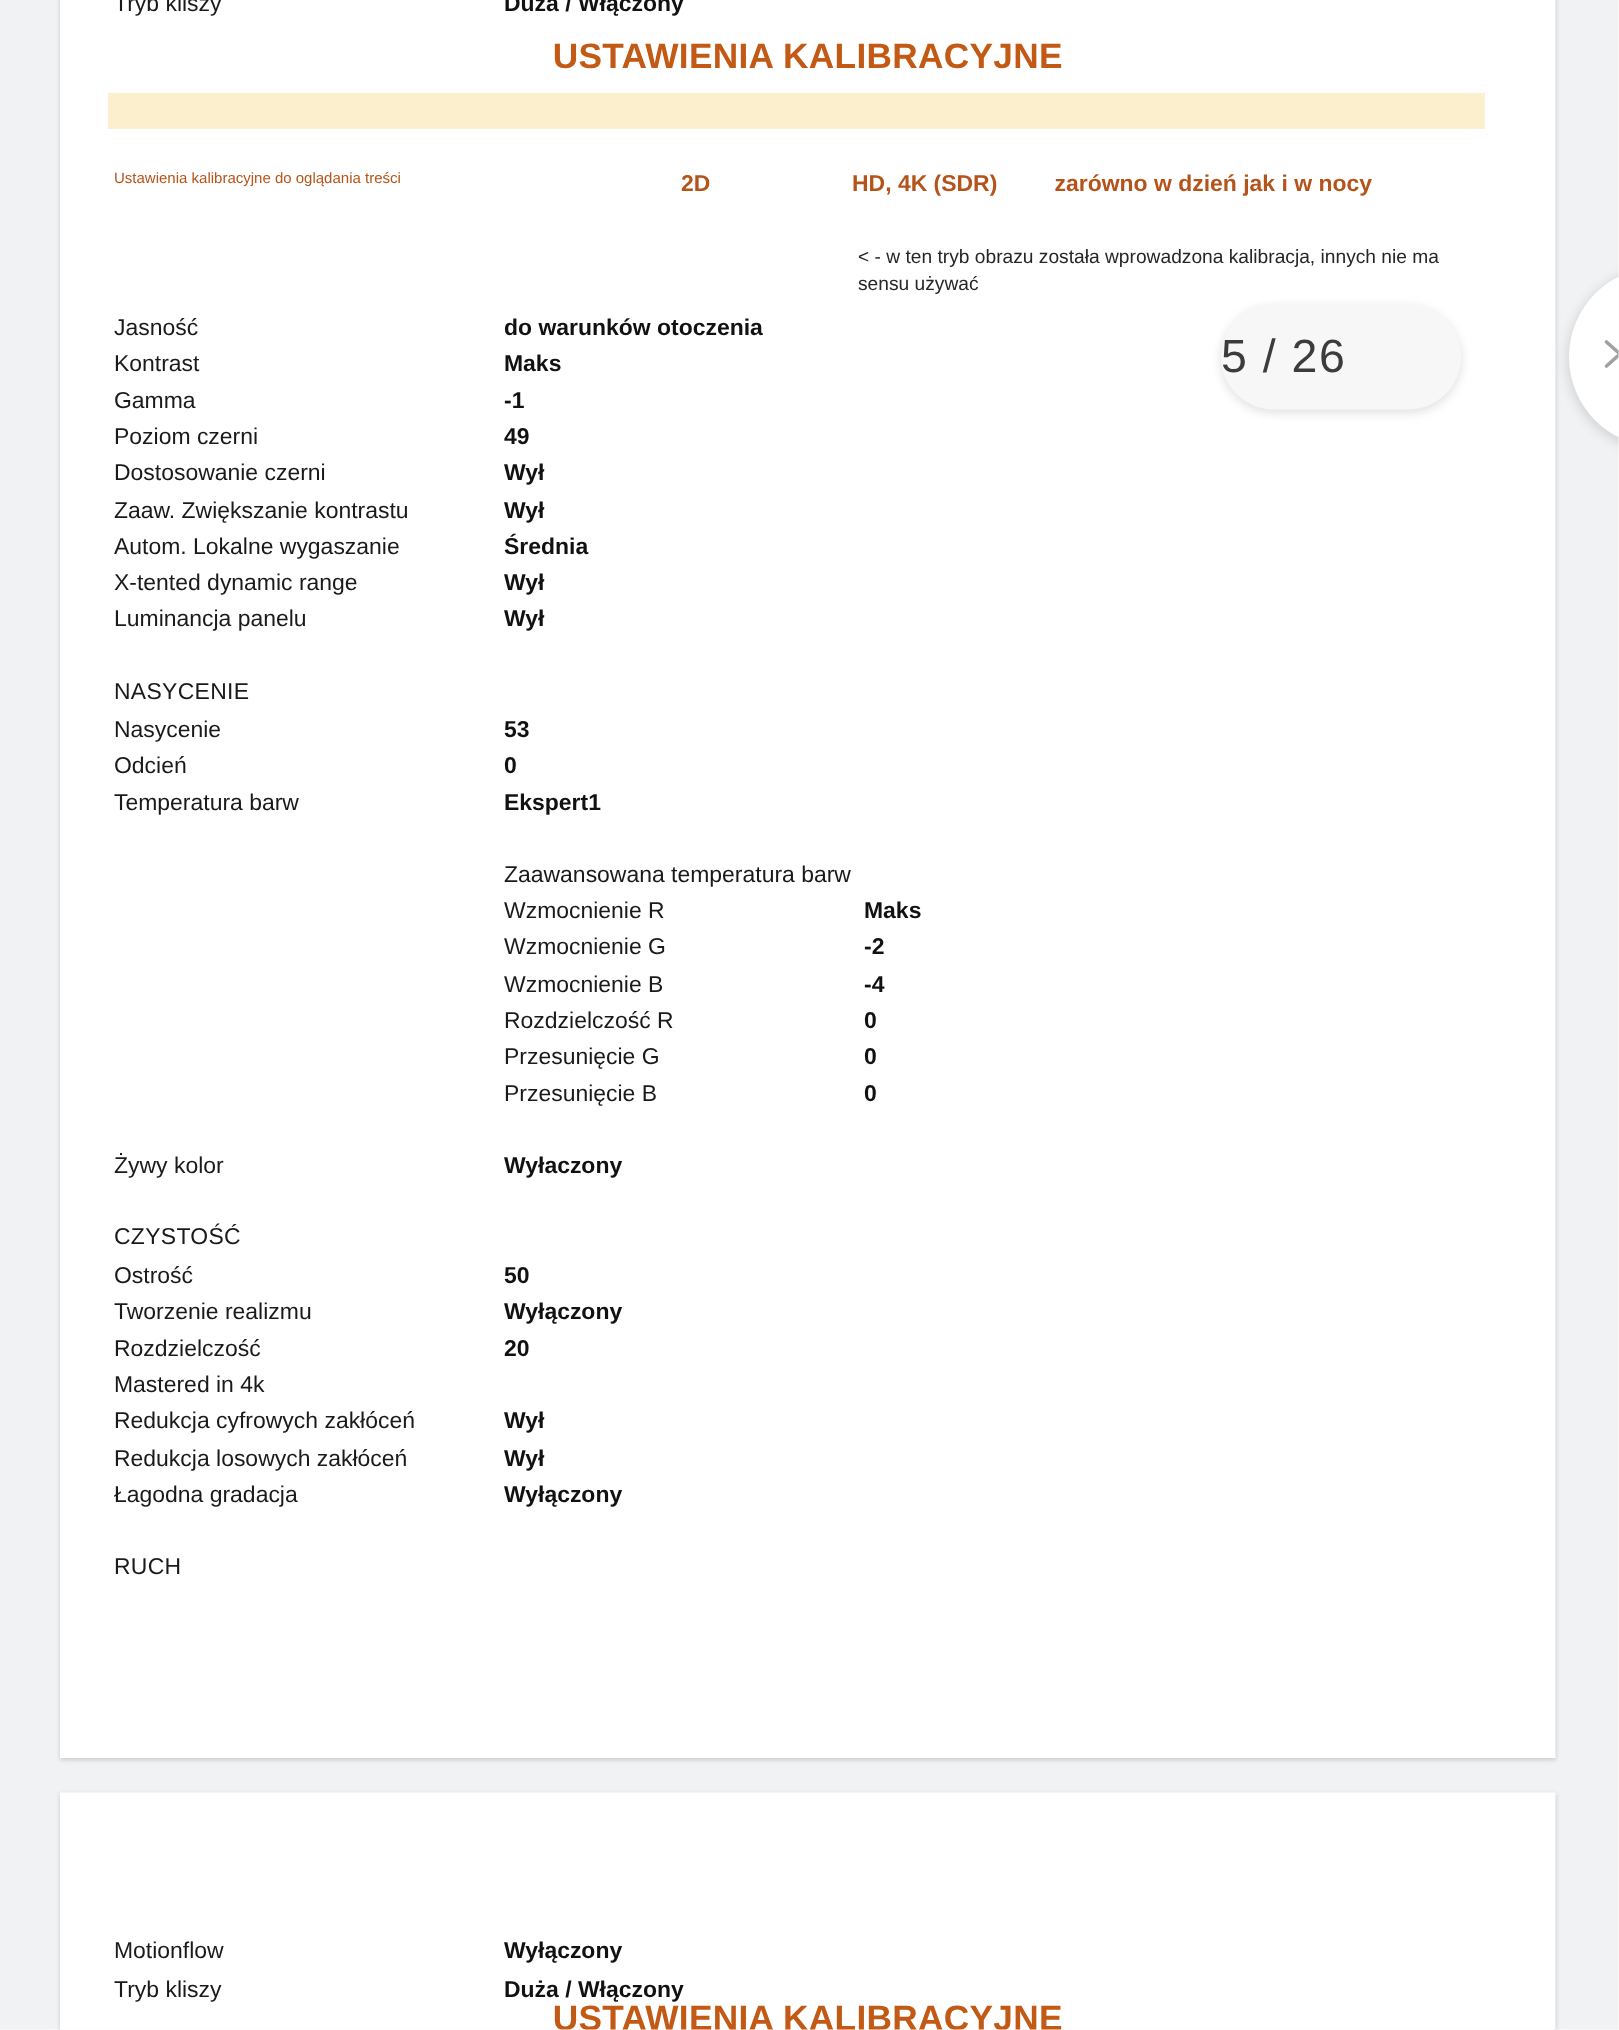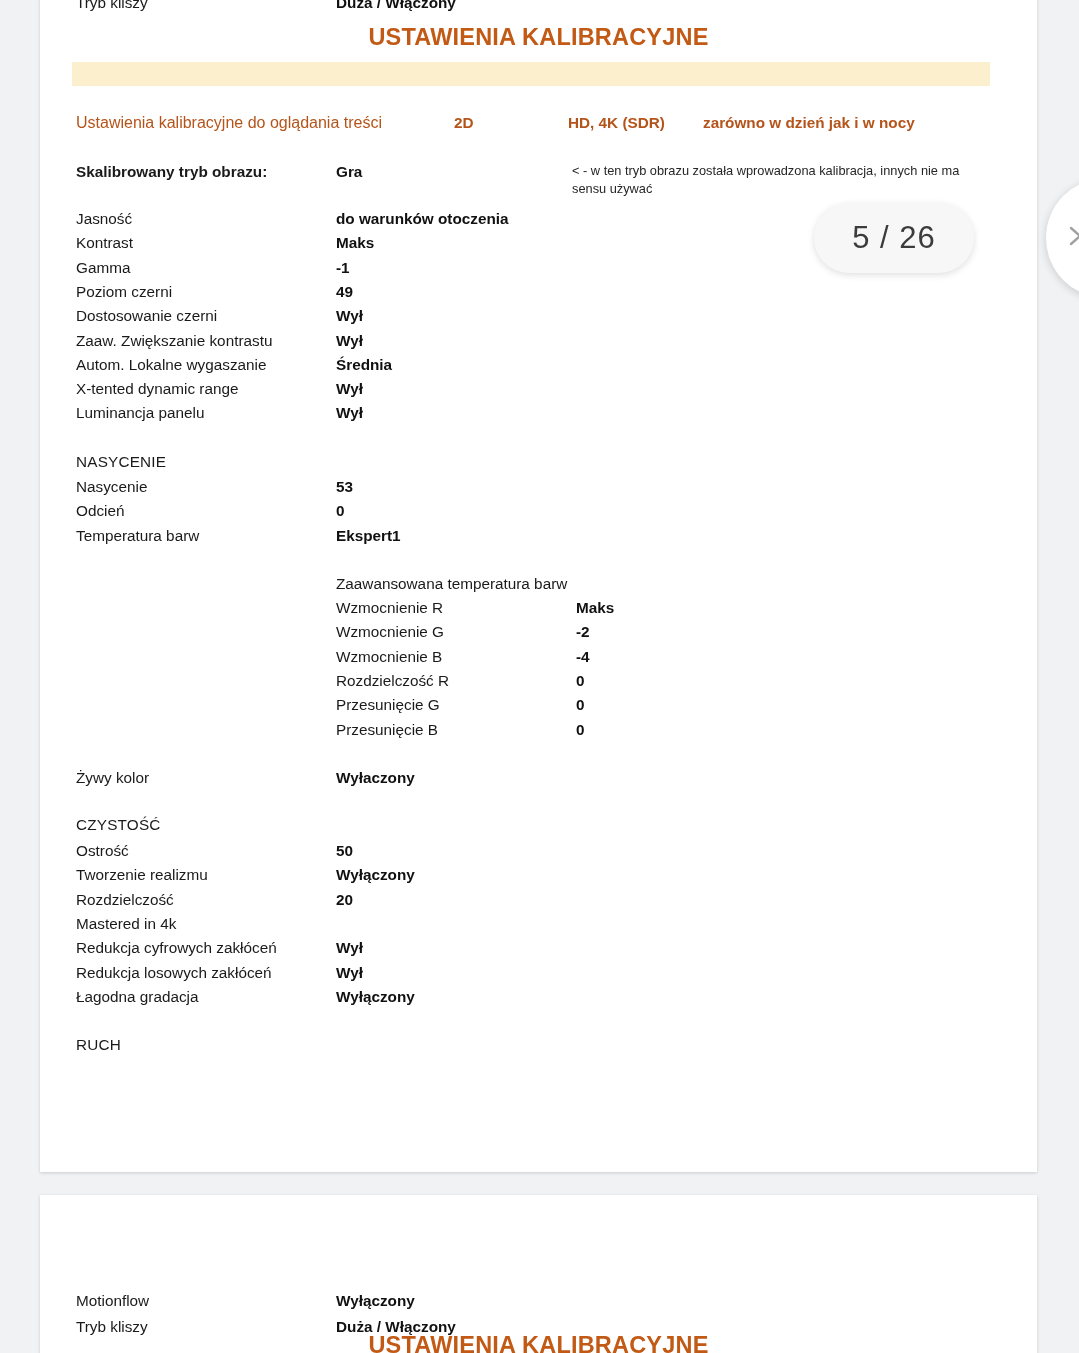--- a/index.html
+++ b/index.html
@@ -34,40 +34,40 @@
   .lbl{
     position:absolute;color:#1a1a1a;font-size:15.3px;white-space:nowrap;
   }
   .val{
     position:absolute;color:#111111;font-size:15.3px;font-weight:bold;white-space:nowrap;
   }
   .lbl.bold{font-weight:bold;}
   .lbl.sec{letter-spacing:.2px;}
 
   .hdr-row{position:absolute;left:0;width:100%;height:24px;}
-  .hdr-lbl{position:absolute;color:#b5541a;font-size:16px;white-space:nowrap;}
+  .hdr-lbl{position:absolute;color:#b5541a;font-size:10px;white-space:nowrap;}
   .hdr-val{position:absolute;color:#b5541a;font-size:15.3px;font-weight:bold;white-space:nowrap;}
 
   .note{
     position:absolute;color:#262626;font-size:12.8px;line-height:18px;
     width:420px;
   }
 
   
   .c-label{left:36px;}
   .c-value{left:296px;}
   .c-sub-label{left:296px;}
   .c-sub-value{left:536px;}
 
   
   .page-badge{
     position:absolute;left:814px;top:203px;width:160px;height:70px;
     border-radius:35px;background:#f7f7f8;
     box-shadow:0 2px 7px rgba(0,0,0,.13);
-    display:flex;align-items:center;justify-content:center;
+    display:flex;align-items:center;justify-content:flex-start;
     color:#3c3c3c;font-size:31px;letter-spacing:1px;
   }
   .next-btn{
     position:absolute;left:1046px;top:178px;width:120px;height:120px;
     border-radius:60px;background:#ffffff;
     box-shadow:0 2px 9px rgba(0,0,0,.16);
     display:flex;align-items:center;justify-content:center;
   }
   .next-btn svg{margin-left:-44px;opacity:.55;}
 </style>
@@ -88,24 +88,20 @@
 
       <div class="hl-bar" style="top:192px;"></div>
 
       <div class="hdr-row" style="top:244px;">
         <span class="hdr-lbl c-label">Ustawienia kalibracyjne do oglądania treści</span>
         <span class="hdr-val" style="left:414px;">2D</span>
         <span class="hdr-val" style="left:528px;">HD, 4K (SDR)</span>
         <span class="hdr-val" style="left:663px;">zarówno w dzień jak i w nocy</span>
       </div>
 
-      <div class="row" style="top:293px;">
-        <span class="lbl bold c-label">Skalibrowany tryb obrazu:</span>
-        <span class="val c-value">Gra</span>
-      </div>
       <div class="note" style="left:532px;top:292px;">&lt; - w ten tryb obrazu została wprowadzona kalibracja, innych nie ma sensu używać</div>
 
       <div id="picture-rows">
           <div class="row" style="top: 340px;">
             <span class="lbl c-label">Jasność</span>
             <span class="val c-value">do warunków otoczenia</span>
           </div>
           <div class="row" style="top: 364.3px;">
             <span class="lbl c-label">Kontrast</span>
             <span class="val c-value">Maks</span>

